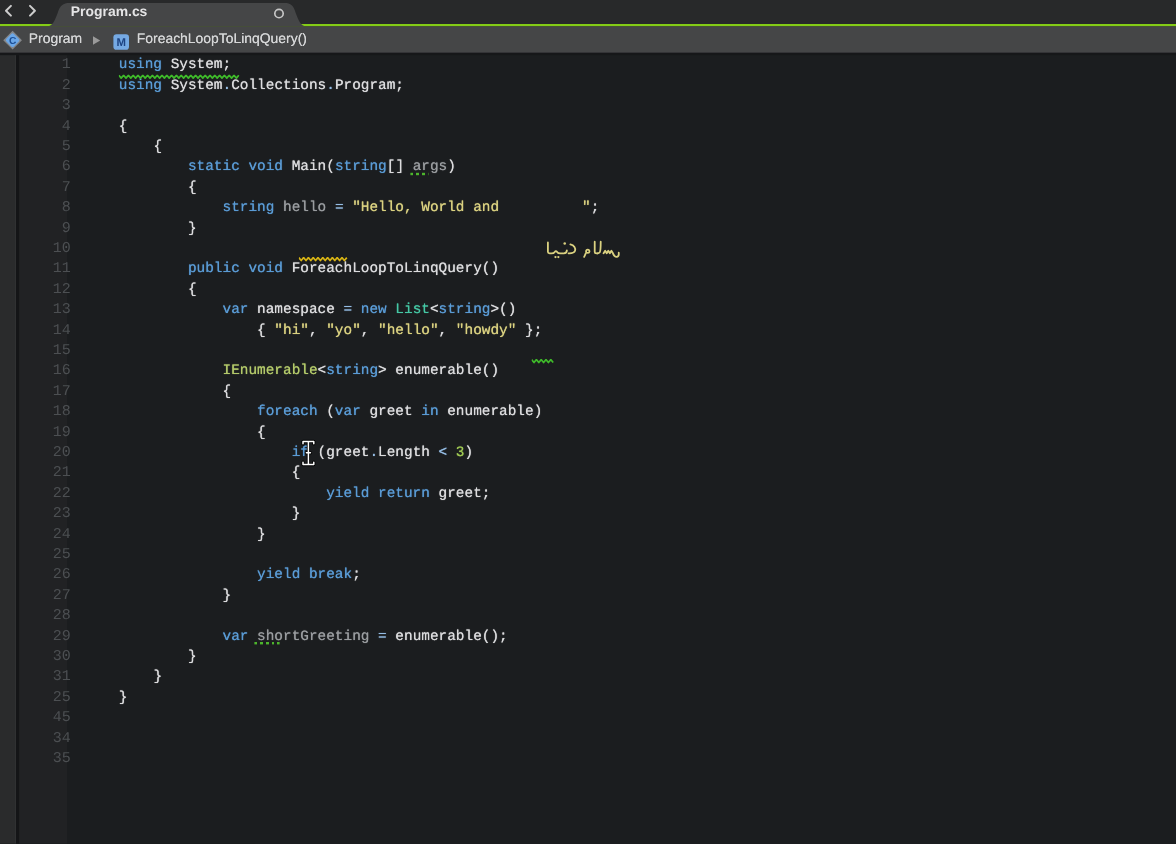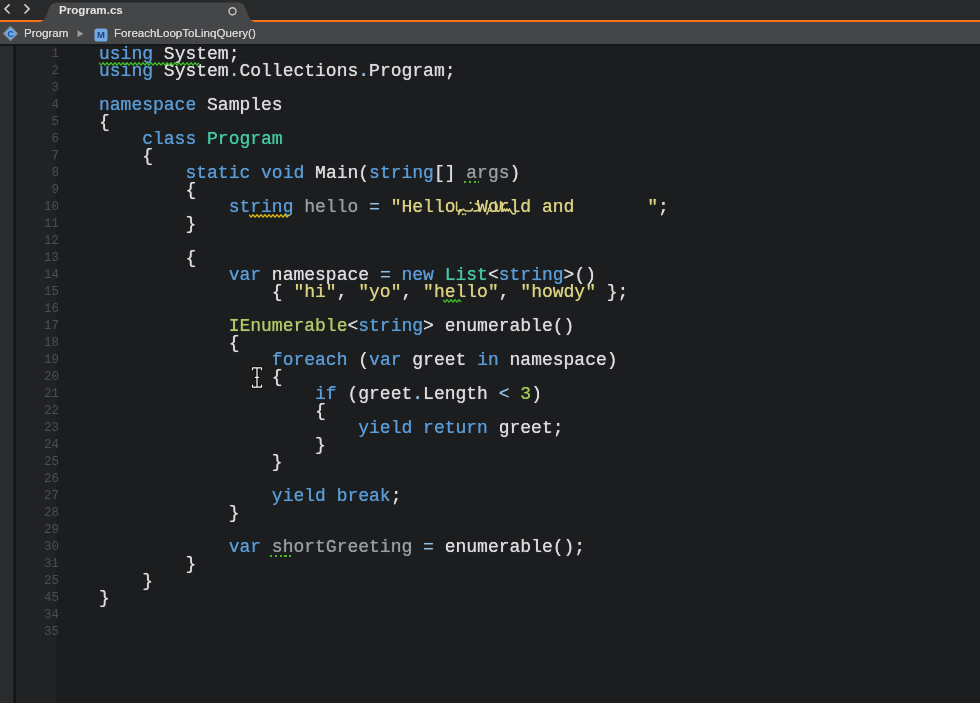--- a/index.html
+++ b/index.html
@@ -1,38 +1,38 @@
 <!DOCTYPE html>
 <html><head>
 <meta charset="utf-8">
 <style>
   * { margin:0; padding:0; box-sizing:border-box; }
   html,body { width:980px; height:703px; overflow:hidden; background:#1b1d1f; }
   #app { position:absolute; top:0; left:0; width:980px; height:703px;
          font-family:"Liberation Sans", sans-serif; }
   
-  #tabbar { position:absolute; top:0; left:0; width:980px; height:22px; background:#28292a; border-bottom:2px solid #f97316; }
+  #tabbar { position:absolute; top:0; left:0; width:980px; height:22px; background:#28292a; border-bottom:2px solid #84cc16; }
   #tabsvg { position:absolute; top:0; left:0; }
   #tabtitle { position:absolute; top:0; left:59px; height:22px; line-height:20px;
               font-size:11.6px; font-weight:bold; color:#e5e5e6; letter-spacing:0px; }
   
   #crumb { position:absolute; top:22px; left:0; width:980px; height:22px; background:#454647; }
   #crumbsep { position:absolute; top:44px; left:0; width:980px; height:2px; background:#161719; }
   .ctext { position:absolute; top:0; height:21px; line-height:21px; font-size:11.6px; color:#d5d6d7; text-shadow:0 0 0.5px; }
   
   #editor { position:absolute; top:46px; left:0; width:980px; height:657px; background:#1b1d1f; }
   #leftstrip { position:absolute; top:0; left:0; width:12px; height:657px; background:#2a2b2c; }
   #vsep { position:absolute; top:0; left:12px; width:4px; height:657px;
           background:linear-gradient(to right, #303132 0 1px, #141517 1px 4px); }
   #gutterband { position:absolute; top:0; left:16px; width:40px; height:657px; background:#212224; }
   #gutter { position:absolute; top:0; left:16px; width:43px; height:657px;
             font-family:"Liberation Mono", monospace; font-size:12.5px; line-height:17px;
             color:#4c4f52; text-align:right; }
   #code { position:absolute; top:0; left:99px; font-family:"Liberation Mono", monospace;
-          font-size:18px; line-height:17px; color:#dcdcde; text-shadow:0 0 0.7px; }
+          font-size:12px; line-height:17px; color:#dcdcde; text-shadow:0 0 0.7px; }
   #code div { height:17px; white-space:pre; }
   .k { color:#5a9bd5; }
   .w { color:#dcdcde; }
   .g { color:#9a9da0; }
   .t { color:#45c8a5; }
   .i { color:#b3c96a; }
   .s { color:#dad180; }
   .n { color:#9fc953; }
   .o { color:#95bde4; }
   .wg { }
@@ -114,36 +114,35 @@
         <div>31</div>
         <div>25</div>
         <div>45</div>
         <div>34</div>
         <div>35</div>
       </div>
     <div id="code">
         <div><span class="wg"><span class="k">using</span> <span class="w">System;</span></span></div>
         <div><span class="k">using</span> <span class="w">System</span><span class="o">.</span><span class="w">Collections</span><span class="o">.</span><span class="w">Program;</span></div>
         <div></div>
-        <div><span class="k">namespace</span> <span class="w">Samples</span></div>
         <div><span class="w">{</span></div>
-        <div>    <span class="k">class</span> <span class="t">Program</span></div>
         <div>    <span class="w">{</span></div>
         <div>        <span class="k">static</span> <span class="k">void</span> <span class="w">Main(</span><span class="k">string</span><span class="w">[] </span><span class="g dots">args</span><span class="w">)</span></div>
         <div>        <span class="w">{</span></div>
         <div>            <span class="k">string</span> <span class="g wy">hello</span> <span class="o">=</span> <span class="s">"Hello, World and <span style="display:inline-block;width:62px;"></span>"</span><span class="w">;</span></div>
         <div>        <span class="w">}</span></div>
         <div></div>
+        <div>        <span class="k">public</span> <span class="k">void</span> <span class="w">ForeachLoopToLinqQuery()</span></div>
         <div>        <span class="w">{</span></div>
         <div>            <span class="k">var</span> <span class="w">namespace</span> <span class="o">=</span> <span class="k">new</span> <span class="t">List</span><span class="w">&lt;</span><span class="k">string</span><span class="w">&gt;</span><span class="w wg">()</span></div>
         <div>                <span class="w">{ </span><span class="s">"hi"</span><span class="w">, </span><span class="s">"yo"</span><span class="w">, </span><span class="s">"hello"</span><span class="w">, </span><span class="s">"howdy"</span><span class="w"> };</span></div>
         <div></div>
         <div>            <span class="i">IEnumerable</span><span class="w">&lt;</span><span class="k">string</span><span class="w">&gt;</span> <span class="w">enumerable()</span></div>
         <div>            <span class="w">{</span></div>
-        <div>                <span class="k">foreach</span> <span class="w">(</span><span class="k">var</span> <span class="w">greet</span> <span class="k">in</span> <span class="w">namespace)</span></div>
+        <div>                <span class="k">foreach</span> <span class="w">(</span><span class="k">var</span> <span class="w">greet</span> <span class="k">in</span> <span class="w">enumerable)</span></div>
         <div>                <span class="w">{</span></div>
         <div>                    <span class="k">if</span> <span class="w">(greet</span><span class="o">.</span><span class="w">Length</span> <span class="o">&lt;</span> <span class="n">3</span><span class="w">)</span></div>
         <div>                    <span class="w">{</span></div>
         <div>                        <span class="k">yield</span> <span class="k">return</span> <span class="w">greet;</span></div>
         <div>                    <span class="w">}</span></div>
         <div>                <span class="w">}</span></div>
         <div></div>
         <div>                <span class="k">yield</span> <span class="k">break</span><span class="w">;</span></div>
         <div>            <span class="w">}</span></div>
         <div></div>

